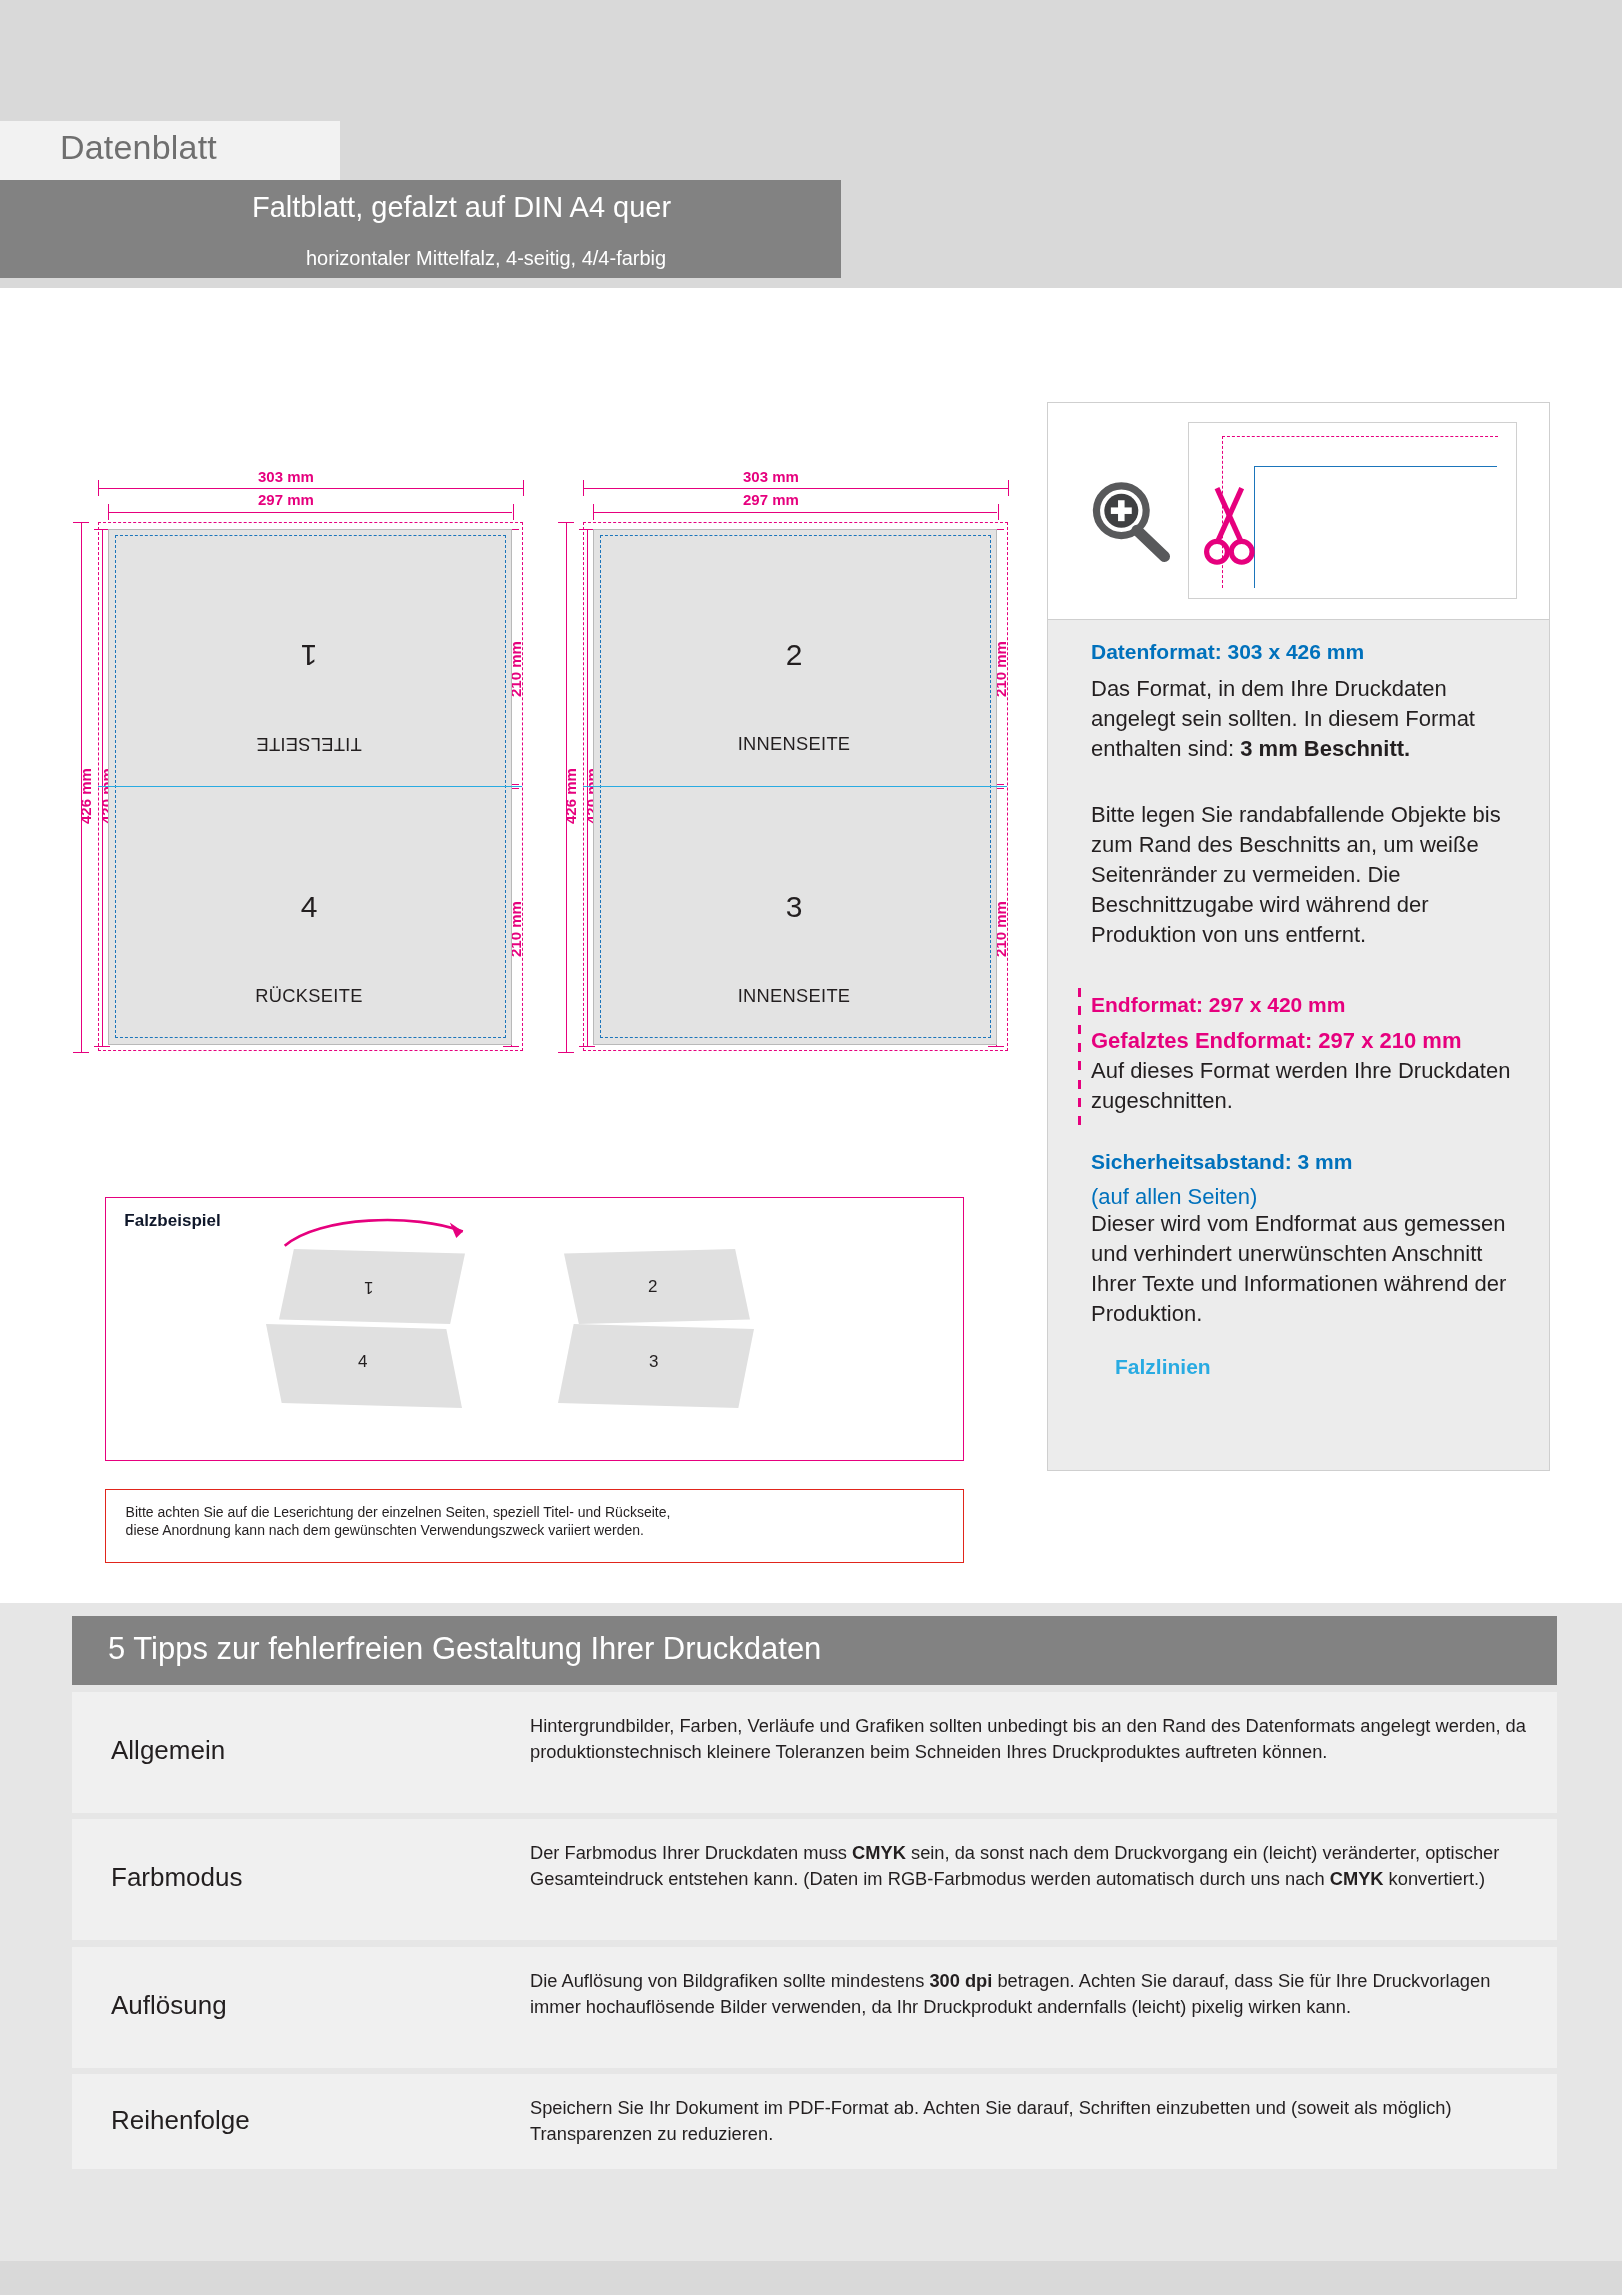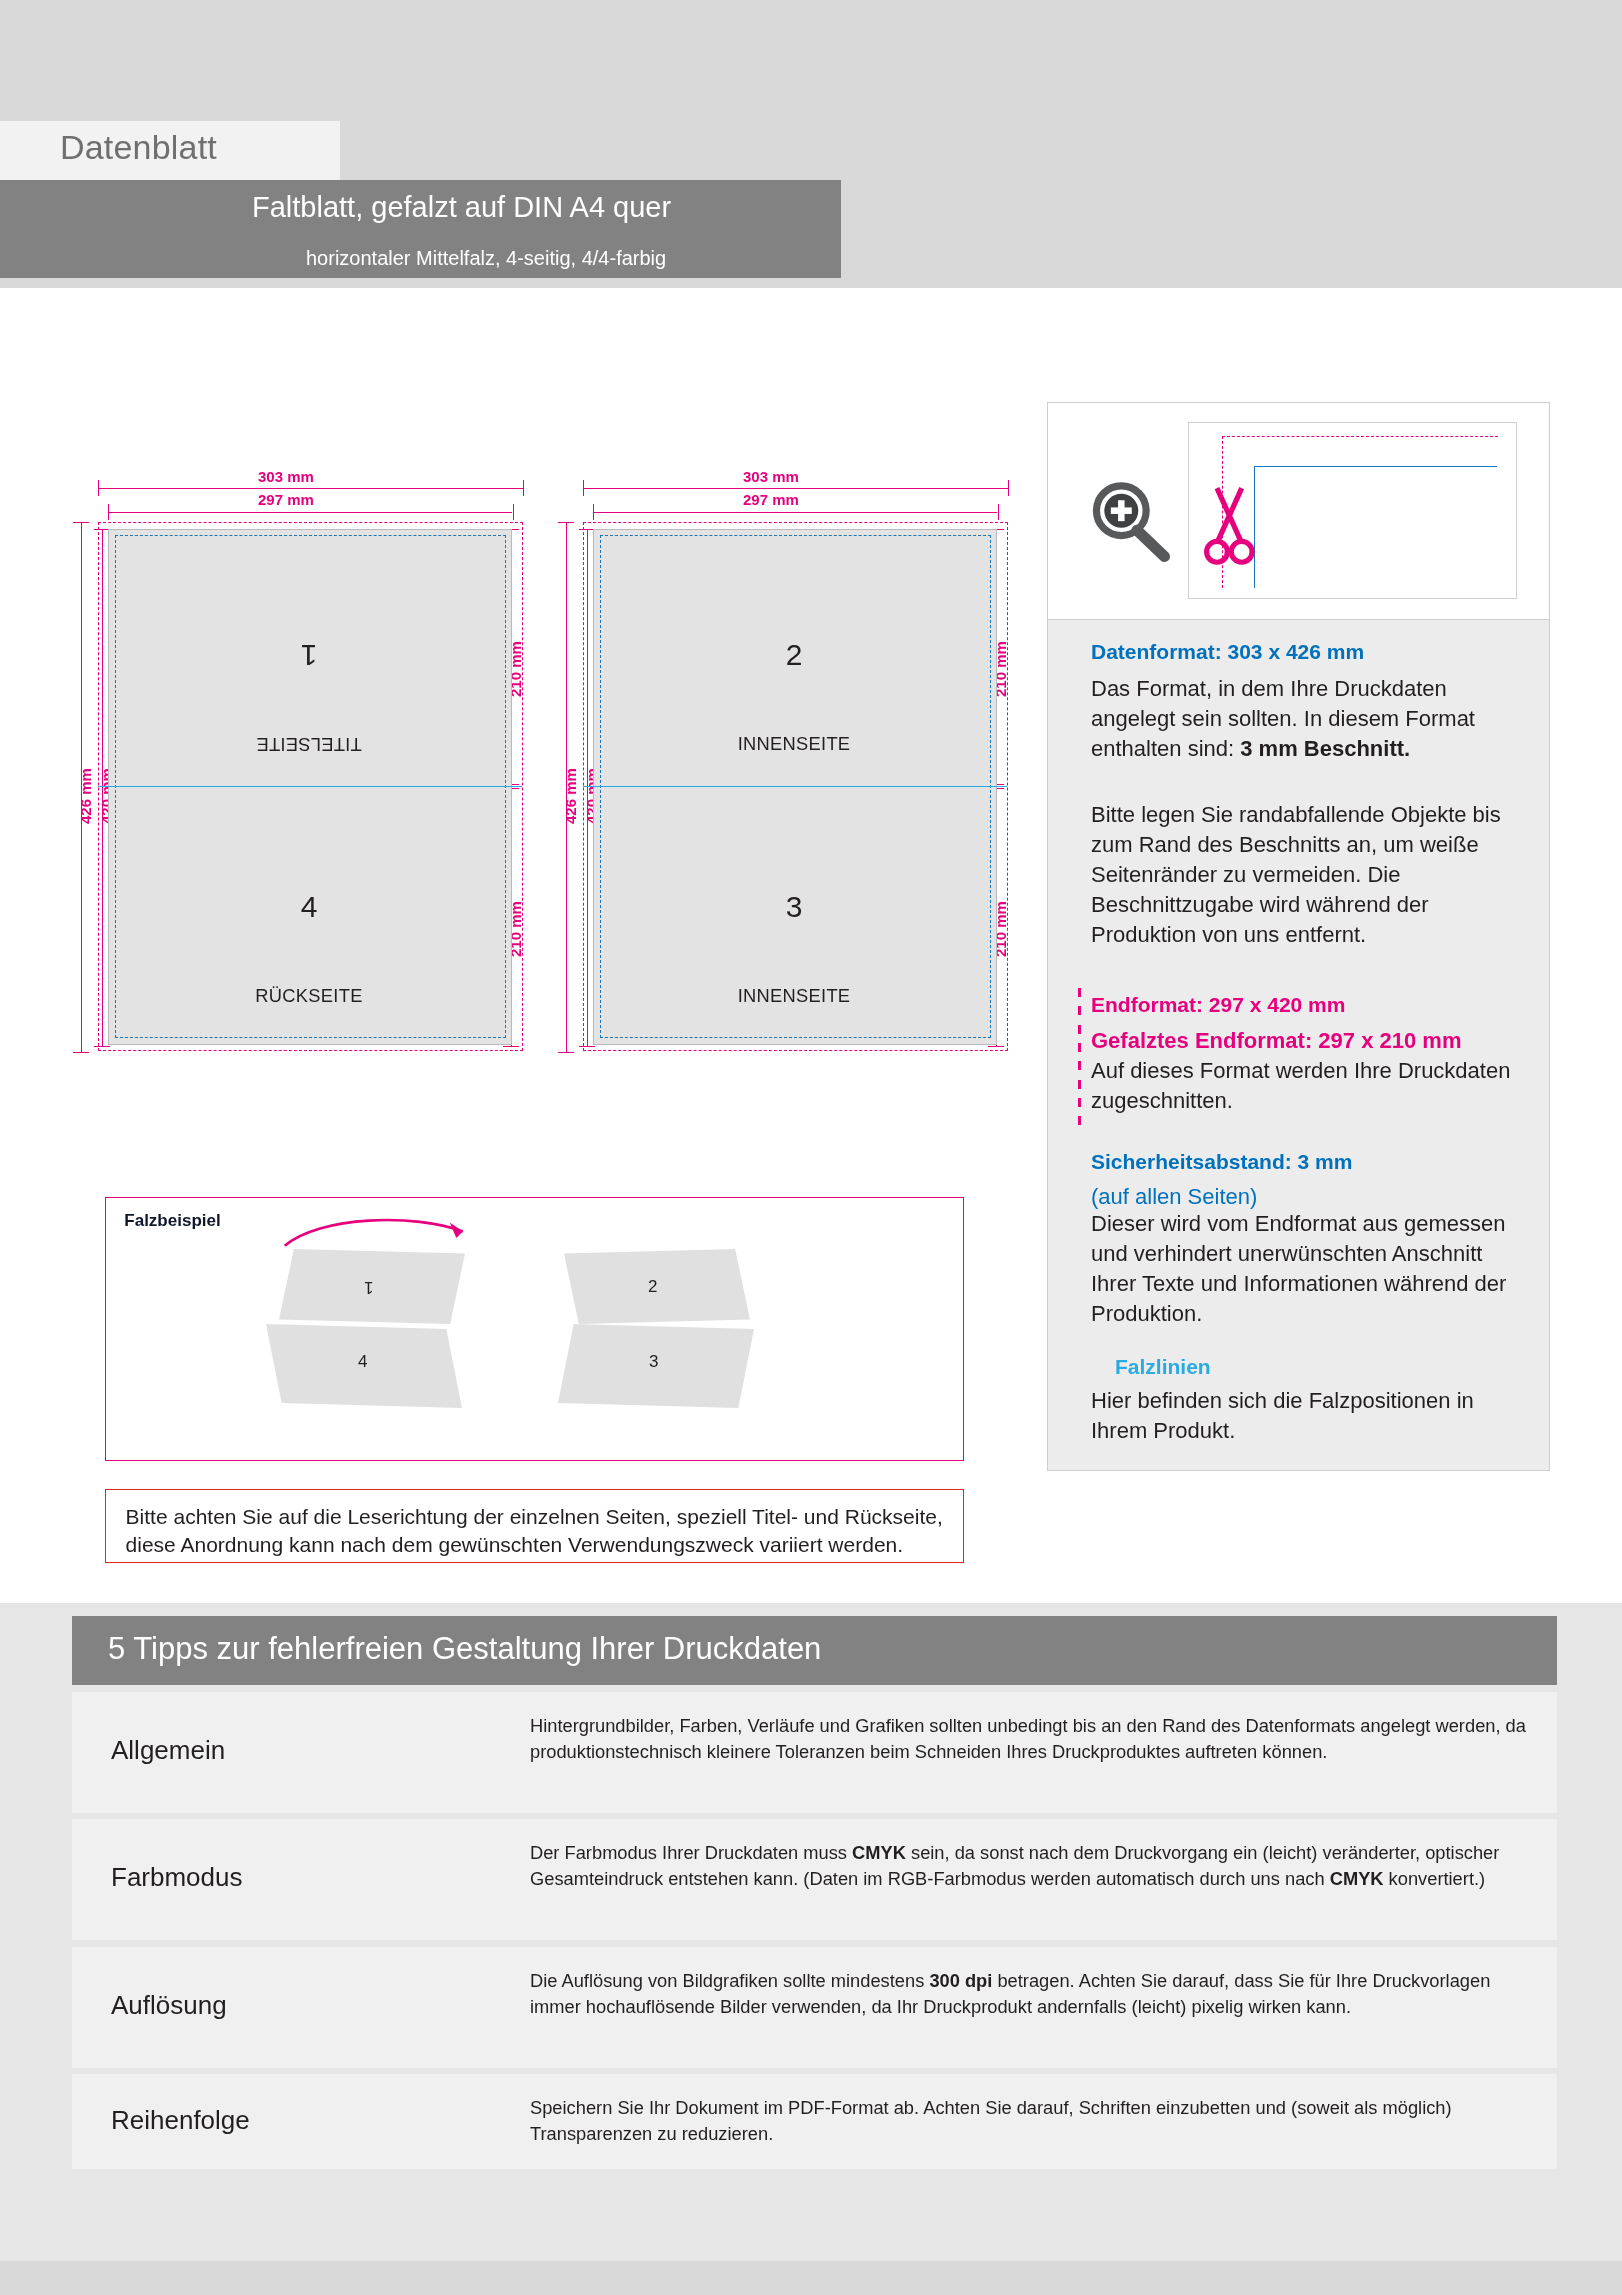--- a/index.html
+++ b/index.html
@@ -41,21 +41,21 @@
   .dimtext{position:absolute;font-size:15px;font-weight:bold;color:#e6007e;white-space:nowrap;}
   .dimtext.vert{transform:rotate(-90deg);transform-origin:left top;}
 
   
   .falzbox{position:absolute;left:105px;top:1197px;width:857px;height:262px;border:1.3px solid #e6007e;background:#ffffff;}
   .falz-title{position:absolute;left:18.3px;top:13px;font-size:17px;font-weight:bold;color:#0f172a;}
   .par{position:absolute;background:#e0e0e0;border:0.7px solid #bdbdbd;}
   .par-num{position:absolute;font-size:17px;color:#231f20;}
 
   .notebox{position:absolute;left:105px;top:1489px;width:857px;height:72px;border:1.3px solid #e1251b;background:#ffffff;}
-  .notetext{position:absolute;left:19.6px;top:13px;width:818px;font-size:21px;line-height:1.32;color:#231f20;}
+  .notetext{position:absolute;left:19.6px;top:13px;width:818px;font-size:14px;line-height:1.32;color:#231f20;}
 
   
   .infopanel{position:absolute;left:1047px;top:402px;width:501px;height:1067px;background:#ececec;border:0.7px solid #cfcfcf;}
   .infotop{position:absolute;left:1047px;top:402px;width:501px;height:216px;background:#ffffff;border:0.7px solid #cfcfcf;}
   .mini-preview{position:absolute;left:1188px;top:422px;width:327px;height:175px;background:#ffffff;border:0.7px solid #d0d0d0;}
   .mini-dash{position:absolute;border:1.3px dashed #e6007e;}
   .mini-blue{position:absolute;border:1.3px solid #1b75bb;border-right:none;border-bottom:none;}
 
   .info-h{font-size:21px;font-weight:bold;}
   .info-p{font-size:22px;line-height:1.36;}
@@ -244,21 +244,20 @@
 
   <div class="info-h info-pink" style="position:absolute;left:1091px;top:993px;">Endformat: 297 x 420 mm</div>
   <div class="info-p info-pink" style="position:absolute;left:1091px;top:1026px;font-weight:bold;">Gefalztes Endformat: 297 x 210 mm</div>
   <div class="info-p" style="position:absolute;left:1091px;top:1056px;width:452px;">Auf dieses Format werden Ihre Druckdaten zugeschnitten.</div>
 
   <div class="info-h info-blue" style="position:absolute;left:1091px;top:1150px;">Sicherheitsabstand: 3 mm</div>
   <div class="info-p info-blue" style="position:absolute;left:1091px;top:1182px;">(auf allen Seiten)</div>
   <div class="info-p" style="position:absolute;left:1091px;top:1209px;width:438px;">Dieser wird vom Endformat aus gemessen und verhindert unerwünschten Anschnitt Ihrer Texte und Informationen während der Produktion.</div>
 
   <div class="info-h info-blue" style="position:absolute;left:1091px;top:1355px;color:#29abe2;margin-left:24px;">Falzlinien</div>
-  <div class="info-p" style="position:absolute;left:1091px;top:1386px;width:406px;">Hier befinden sich die Falzpositionen in Ihrem Produkt.</div>
 
   <div class="tips-head"></div>
   <div class="tips-head-t">5 Tipps zur fehlerfreien Gestaltung Ihrer Druckdaten</div>
 
   <div class="row" style="top:1692px;height:121px;">
     <div class="row-title" style="top:43px;">Allgemein</div>
     <div class="row-body" style="top:21px;">Hintergrundbilder, Farben, Verläufe und Grafiken sollten unbedingt bis an den Rand des Datenformats angelegt werden, da produktionstechnisch kleinere Toleranzen beim Schneiden Ihres Druckproduktes auftreten können.</div>
   </div>
 
   <div class="row" style="top:1819px;height:121px;">

